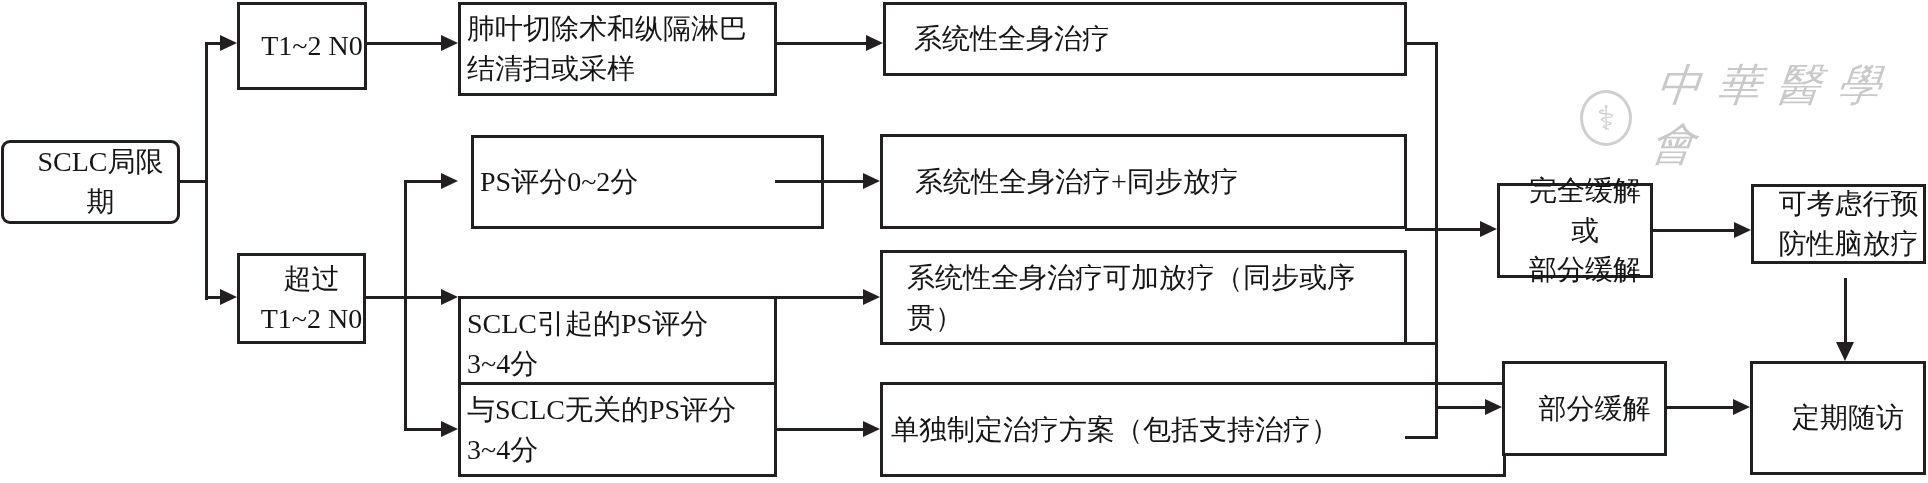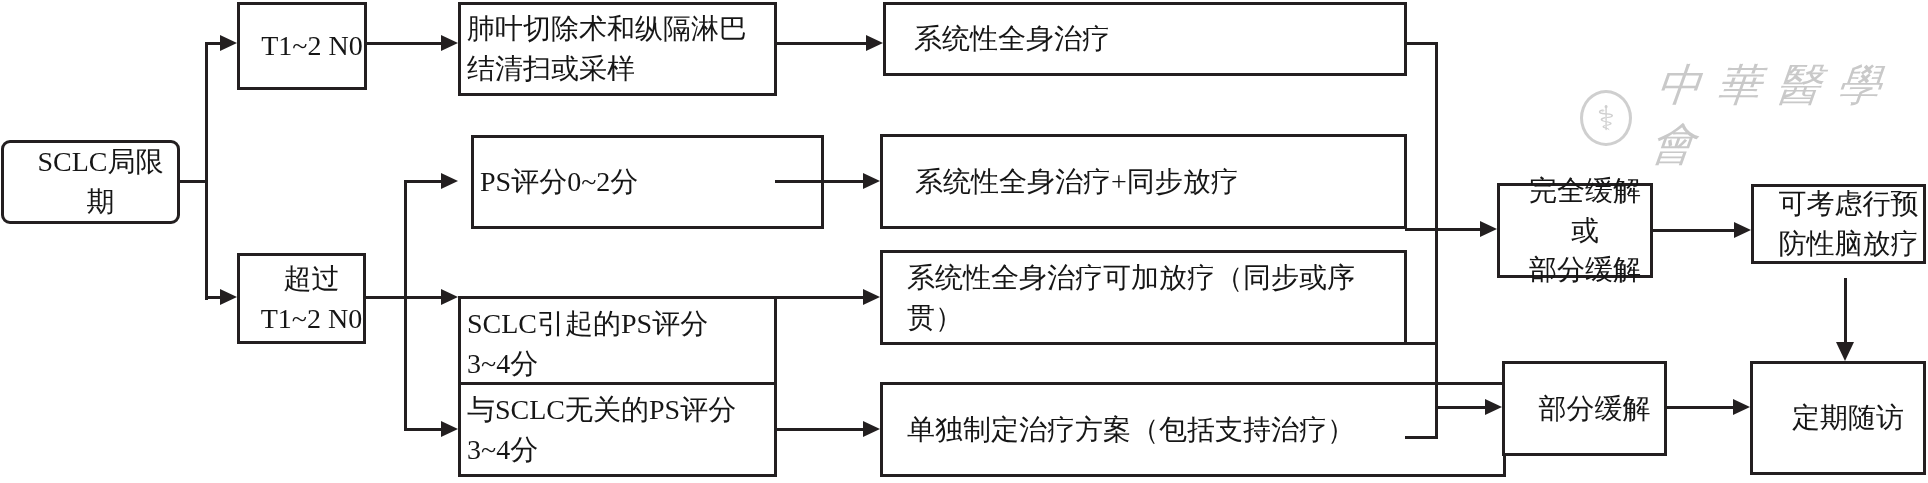--- a/index.html
+++ b/index.html
@@ -78,21 +78,21 @@
 结清扫或采样</div>
   <div class="box left" style="left:458px;top:135px;width:353px;height:94px;margin-left:13px;">PS评分0~2分</div>
   <div class="box left" style="left:458px;top:250px;width:319px;height:95px;margin-top:46px;">SCLC引起的PS评分
 3~4分</div>
   <div class="box left" style="left:458px;top:382px;width:319px;height:95px;">与SCLC无关的PS评分
 3~4分</div>
 
   <div class="box left" style="left:883px;top:2px;width:524px;height:74px;padding-left:28px;">系统性全身治疗</div>
   <div class="box left" style="left:880px;top:134px;width:527px;height:95px;padding-left:32px;">系统性全身治疗+同步放疗</div>
   <div class="box left" style="left:880px;top:250px;width:527px;height:95px;padding-left:24px;">系统性全身治疗可加放疗（同步或序贯）</div>
-  <div class="box left" style="left:880px;top:382px;width:626px;height:95px;padding-left:24px;">单独制定治疗方案（包括支持治疗）</div>
+  <div class="box left" style="left:880px;top:382px;width:626px;height:95px;padding-left:8px;">单独制定治疗方案（包括支持治疗）</div>
 
   <div class="box center" style="left:1497px;top:183px;width:156px;height:95px;">完全缓解或
 部分缓解</div>
   <div class="box center" style="left:1502px;top:361px;width:165px;height:95px;">部分缓解</div>
 
   <div class="box center" style="left:1751px;top:184px;width:175px;height:80px;">可考虑行预
 防性脑放疗</div>
   <div class="box center" style="left:1750px;top:361px;width:176px;height:114px;">定期随访</div>
 
   <div class="hline" style="left:178px;top:180px;width:30px;"></div>

